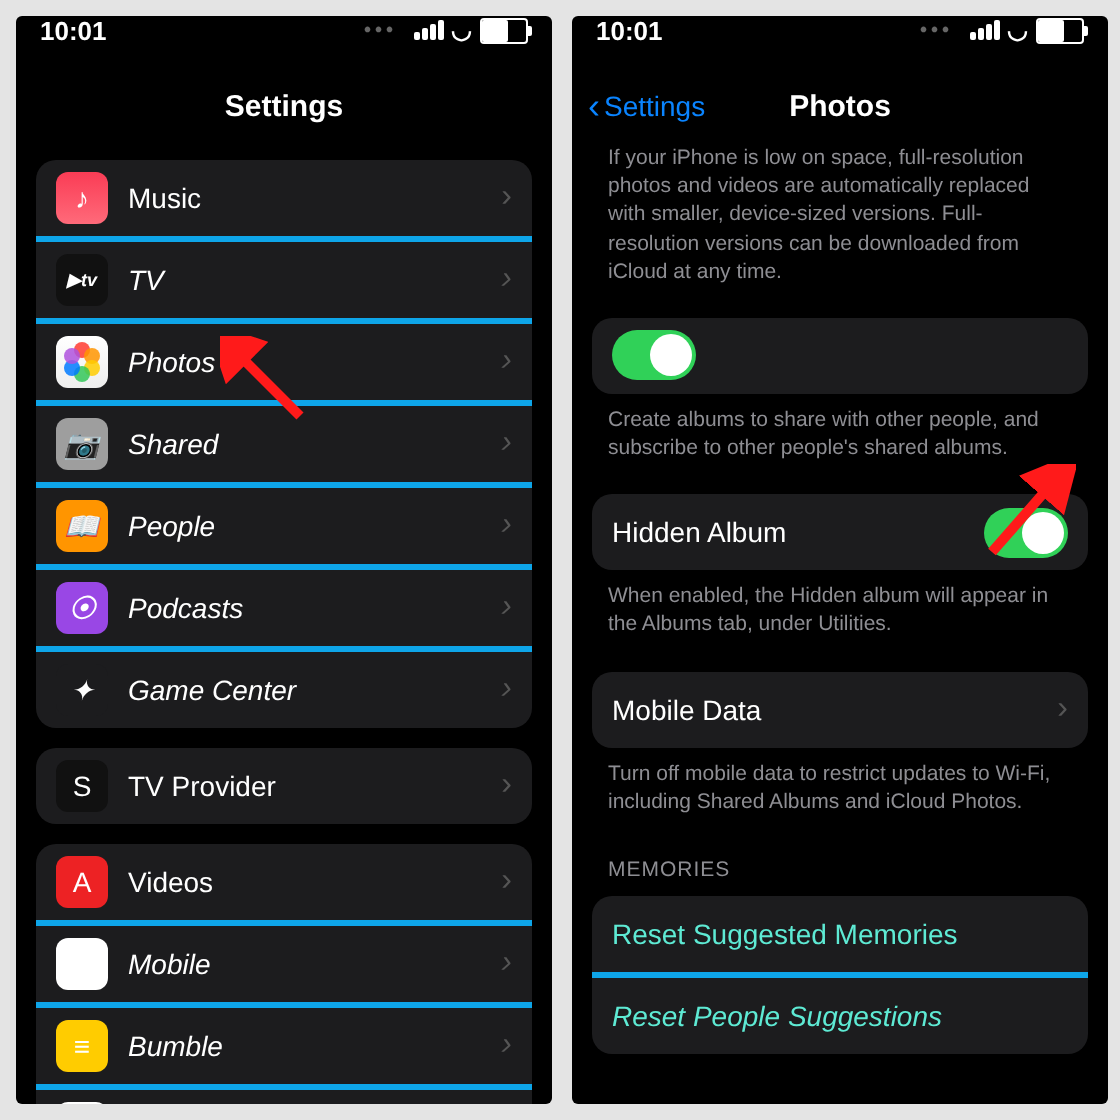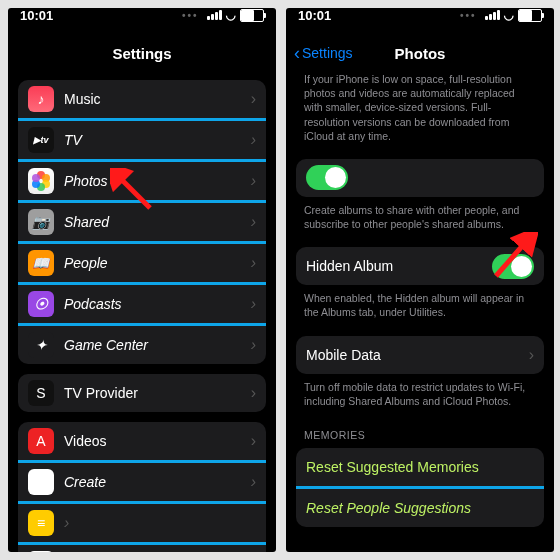--- a/index.html
+++ b/index.html
@@ -22,21 +22,21 @@
   .nav .back .chev{font-size:18px;line-height:1;}
 
   .scroll{height:calc(100% - 62px);overflow:hidden;}
 
   .group{margin:10px 10px 0;background:#1c1c1e;border-radius:10px;overflow:hidden;}
   .row{display:flex;align-items:center;min-height:38px;padding:0 10px;position:relative;color:#fff;font-size:14px;}
   .row + .row{border-top:3px solid #0ea5e9;font-style:italic;}
   .row .icon{width:26px;height:26px;border-radius:6px;margin-right:10px;display:flex;align-items:center;justify-content:center;font-size:14px;color:#fff;flex-shrink:0;}
   .row .label{flex:1;}
   .row .chevron{color:#555;font-size:16px;}
-  .row.link{color:#bef264;}
+  .row.link{color:#5eead4;}
 
   .footer, .header{font-size:10.5px;color:#8e8e93;padding:6px 18px;line-height:1.35;}
   .header{text-transform:uppercase;letter-spacing:0.5px;padding-top:14px;}
 
   .switch{width:42px;height:25px;border-radius:13px;position:relative;}
   .switch.on{background:#30d158;}
   .switch .knob{position:absolute;top:2px;width:21px;height:21px;background:#fff;border-radius:50%;}
   .switch.on .knob{right:2px;}
 
   
@@ -166,27 +166,28 @@
             <span class="icon ic-acrobat">
               <span>A</span>
             </span>
             <span class="label">Videos</span>
             <span class="chevron">›</span>
           </div>
           <div class="row">
             <span class="icon ic-asana">
               <span>⁖</span>
             </span>
-            <span class="label">Create</span>
+            <span class="label">Mobile</span>
             <span class="chevron">›</span>
           </div>
           <div class="row">
             <span class="icon ic-bumble">
               <span>≡</span>
             </span>
+            <span class="label">Bumble</span>
             <span class="chevron">›</span>
           </div>
           <div class="row">
             <span class="icon ic-chrome">
               <div class="chrome-dot"></div>
             </span>
             <span class="chevron">›</span>
           </div>
         </div>
   </div>

